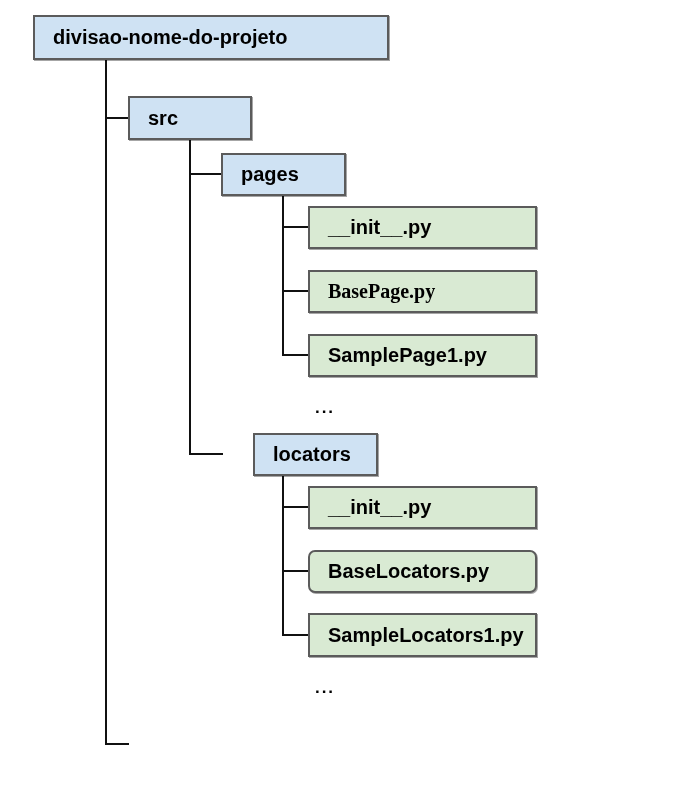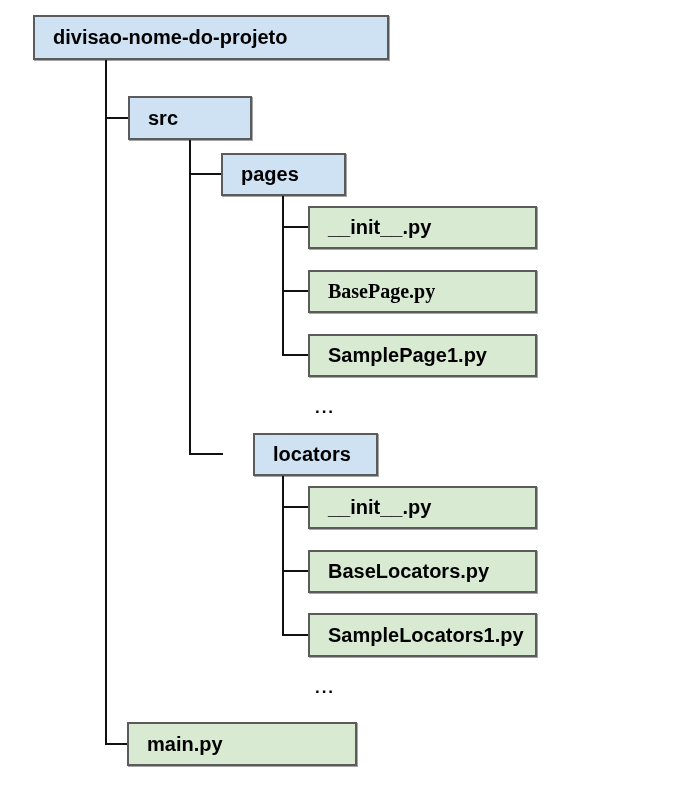--- a/index.html
+++ b/index.html
@@ -79,21 +79,20 @@
   <div class="node file" style="left:308px; top:206px; width:229px; height:43px;">__init__.py</div>
 
   <div class="node file" style="left:308px; top:270px; width:229px; height:43px;font-family:Liberation Serif, serif;">BasePage.py</div>
 
   <div class="node file" style="left:308px; top:334px; width:229px; height:43px;">SamplePage1.py</div>
 
   <div class="more" style="left:303px; top:398px; width:44px;">...</div>
 
   <div class="node file" style="left:308px; top:486px; width:229px; height:43px;">__init__.py</div>
 
-  <div class="node file" style="left:308px; top:550px; width:229px; height:43px;">BaseLocators.py</div>
+  <div class="node file" style="left:308px; top:550px; width:229px; height:43px;border-radius:7px;">BaseLocators.py</div>
 
   <div class="node file" style="left:308px; top:613px; width:229px; height:44px;text-align:right;">SampleLocators1.py</div>
 
   <div class="more" style="left:303px; top:678px; width:44px;">...</div>
 
-  <div class="node file" style="left:127px; top:722px; width:230px; height:44px;">main.py</div>
 
 </div>
 
 </body></html>

